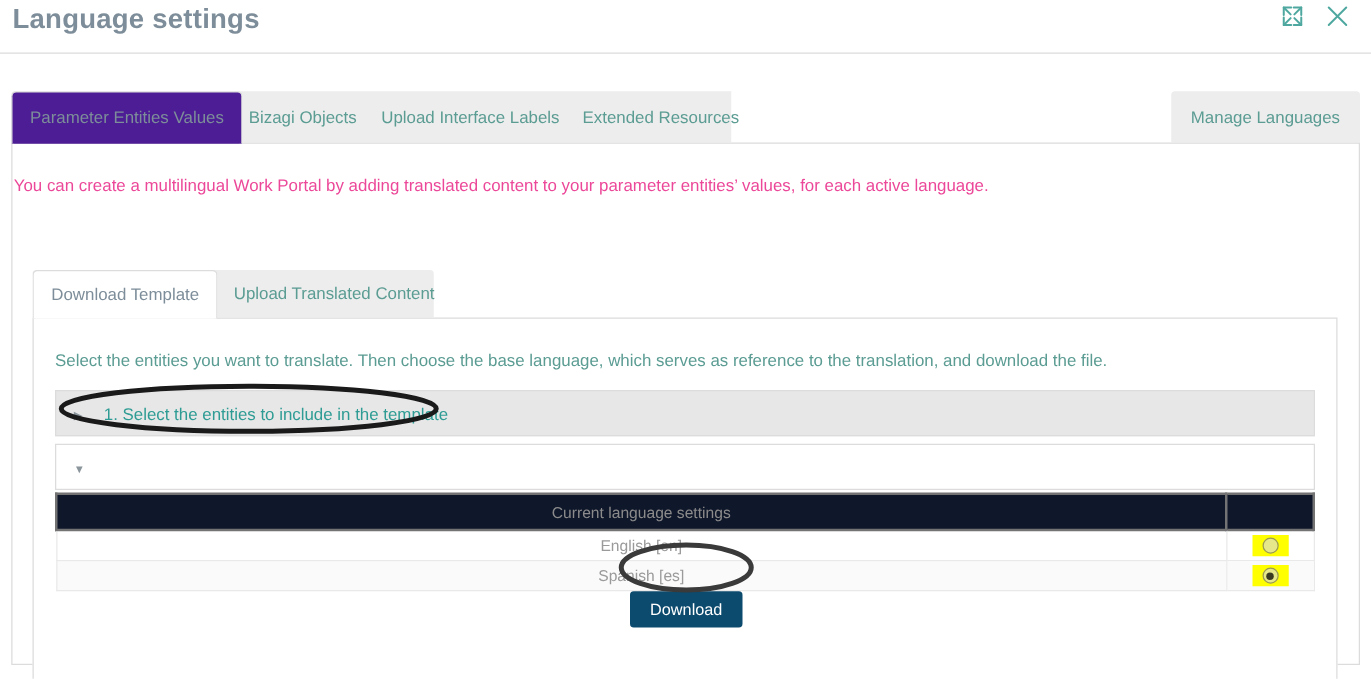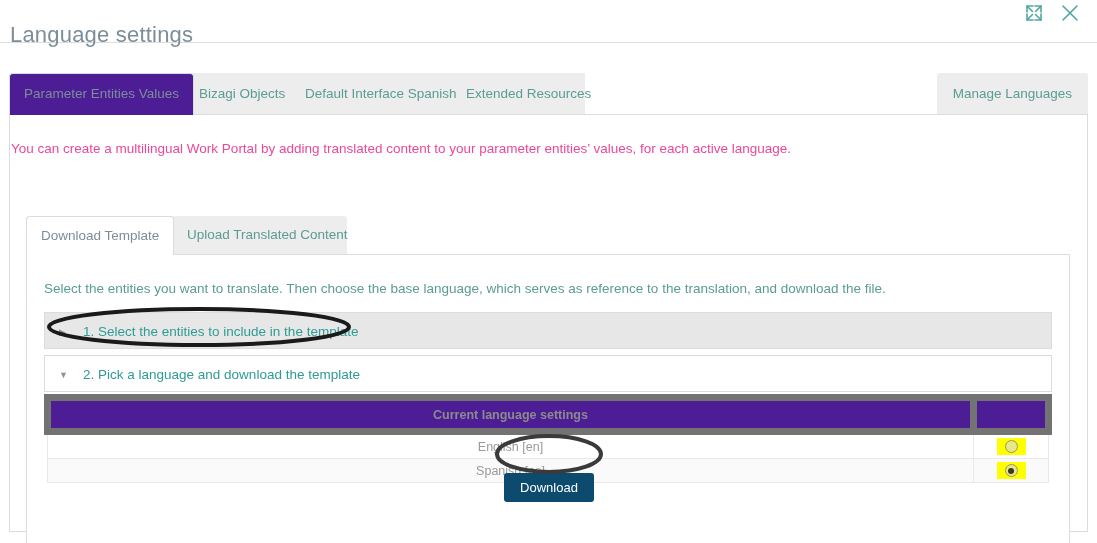--- a/index.html
+++ b/index.html
@@ -24,24 +24,23 @@
     height: 43px;
     background: #ffffff;
     border-bottom: 1px solid #dcdcdc;
     box-sizing: border-box;
   }
   .window-title {
     position: absolute;
     left: 10px;
     top: 2px;
     font-size: 22px;
-    font-weight: 400;
+    font-weight: 700;
     color: #7d8d99;
     letter-spacing: 0.2px;
-    margin-top: 20px;
   }
   .header-icons {
     position: absolute;
     right: 16px;
     top: 2px;
     display: flex;
     align-items: center;
     gap: 14px;
   }
   .icon-btn {
@@ -242,26 +241,26 @@
   
   .lang-table {
     position: absolute;
     left: 17px;
     top: 139px;
     width: 1008px;
     border-collapse: collapse;
     table-layout: fixed;
   }
   .lang-table th {
-    background: #4c1d95;
+    background: #0f172a;
     color: #8b8b8b;
     font-size: 12.5px;
-    font-weight: bold;
+    font-weight: normal;
     height: 27px;
-    border: 7px solid #737373;
+    border: 2px solid #737373;
     text-align: center;
     padding: 0;
   }
   .lang-table td {
     height: 23px;
     border: 1px solid #e9e9e9;
     font-size: 12.5px;
     color: #9a9a9a;
     text-align: center;
     padding: 0;
@@ -354,21 +353,21 @@
     </button>
   </div>
 </div>
 
 <div class="outer-panel">
 
   <div class="tabstrip">
     <div class="tabstrip-bg"></div>
     <div class="tab active" style="left:0px;"><span>Parameter Entities Values</span></div>
     <div class="tab" style="left:176px;"><span>Bizagi Objects</span></div>
-    <div class="tab" style="left:282px;"><span>Default Interface Spanish</span></div>
+    <div class="tab" style="left:282px;"><span>Upload Interface Labels</span></div>
     <div class="tab" style="left:443px;"><span>Extended Resources</span></div>
     <div class="tab-manage"><span>Manage Languages</span></div>
   </div>
 
   <div class="panel-body">
 
     <div class="intro-text">You can create a multilingual Work Portal by adding translated content to your parameter entities’ values, for each active language.</div>
 
     <div class="inner-wrap">
 
@@ -382,21 +381,20 @@
 
         <div class="inner-desc">Select the entities you want to translate. Then choose the base language, which serves as reference to the translation, and download the file.</div>
 
         <div class="accordion collapsed">
           <span class="acc-caret">▶</span>
           <span class="acc-label">1. Select the entities to include in the template</span>
         </div>
 
         <div class="accordion expanded">
           <span class="acc-caret">▼</span>
-          <span class="acc-label">2. Pick a language and download the template</span>
         </div>
 
         <table class="lang-table">
           <thead>
             <tr>
               <th>Current language settings</th>
               <th class="col-radio"></th>
             </tr>
           </thead>
           <tbody>

